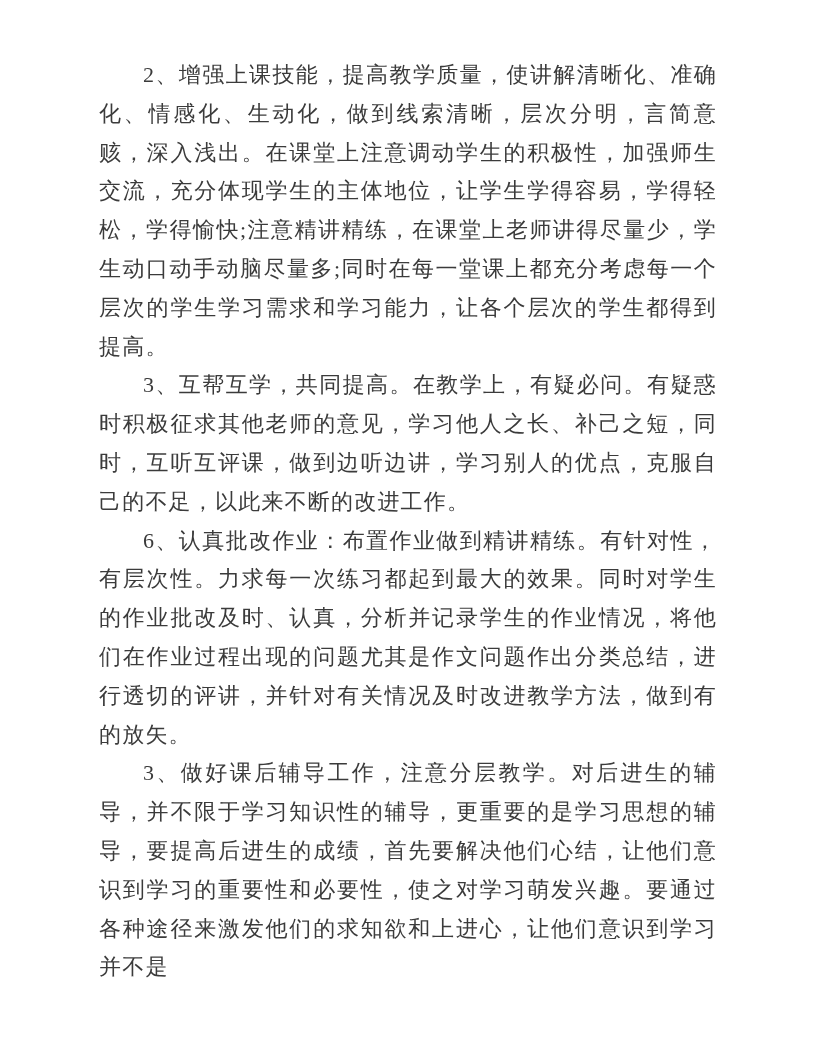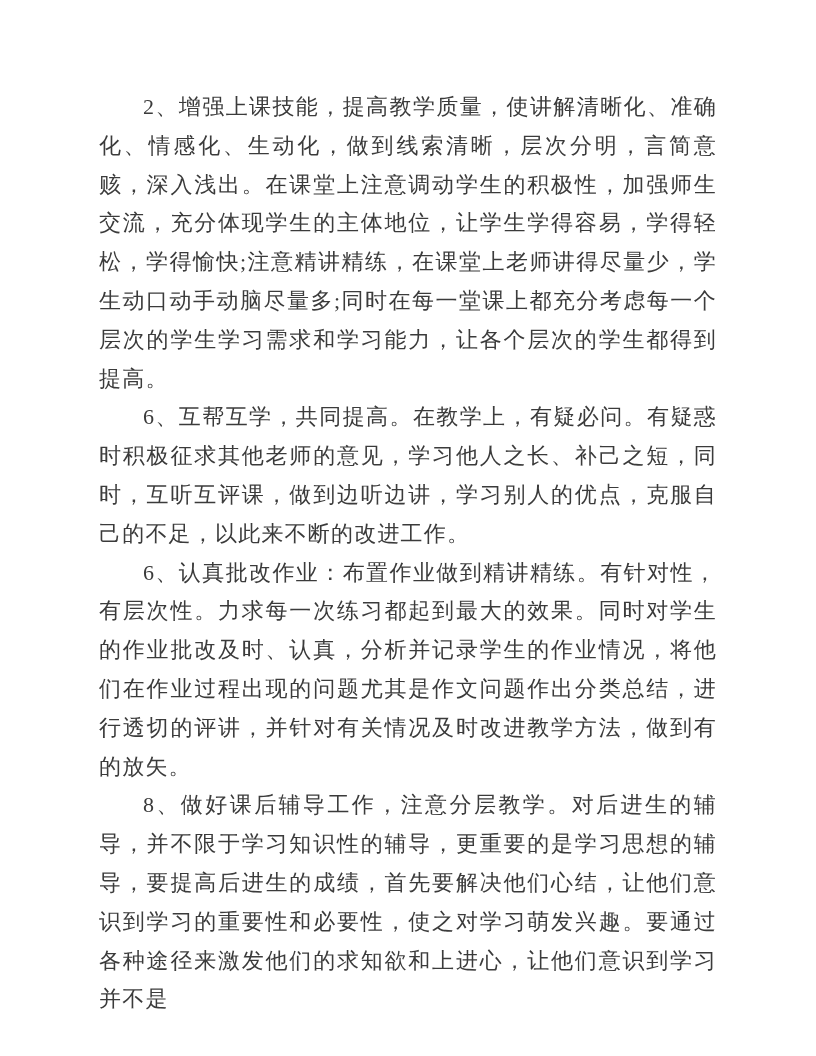--- a/index.html
+++ b/index.html
@@ -10,38 +10,38 @@
   body {
     width: 816px;
     height: 1056px;
     overflow: hidden;
   }
   .page {
     box-sizing: border-box;
     width: 816px;
     height: 1056px;
     background: #ffffff;
-    padding: 88px 99px 0 99px;
+    padding: 56px 99px 0 99px;
   }
   .doc-body p {
     margin: 0;
     padding: 0;
     font-family: "Liberation Serif", "DejaVu Serif", serif;
     font-size: 22px;
     line-height: 38.8px;
     color: #3b3b3b;
     text-align: justify;
     text-indent: 2em;
     letter-spacing: 1.2px;
     font-weight: 400;
   }
 </style>
 </head>
 <body style="background: rgb(255, 255, 255);">
 
 <div class="page">
   <div class="doc-body">
     <p style="color: rgb(59, 59, 59);">2、增强上课技能，提高教学质量，使讲解清晰化、准确化、情感化、生动化，做到线索清晰，层次分明，言简意赅，深入浅出。在课堂上注意调动学生的积极性，加强师生交流，充分体现学生的主体地位，让学生学得容易，学得轻松，学得愉快;注意精讲精练，在课堂上老师讲得尽量少，学生动口动手动脑尽量多;同时在每一堂课上都充分考虑每一个层次的学生学习需求和学习能力，让各个层次的学生都得到提高。</p>
-    <p style="color: rgb(59, 59, 59);">6、互帮互学，共同提高。在教学上，有疑必问。有疑惑时积极征求其他老师的意见，学习他人之长、补己之短，同时，互听互评课，做到边听边讲，学习别人的优点，克服自己的不足，以此来不断的改进工作。</p>
+    <p style="color: rgb(59, 59, 59);">3、互帮互学，共同提高。在教学上，有疑必问。有疑惑时积极征求其他老师的意见，学习他人之长、补己之短，同时，互听互评课，做到边听边讲，学习别人的优点，克服自己的不足，以此来不断的改进工作。</p>
     <p style="color: rgb(59, 59, 59);">6、认真批改作业：布置作业做到精讲精练。有针对性，有层次性。力求每一次练习都起到最大的效果。同时对学生的作业批改及时、认真，分析并记录学生的作业情况，将他们在作业过程出现的问题尤其是作文问题作出分类总结，进行透切的评讲，并针对有关情况及时改进教学方法，做到有的放矢。</p>
-    <p style="color: rgb(59, 59, 59);">8、做好课后辅导工作，注意分层教学。对后进生的辅导，并不限于学习知识性的辅导，更重要的是学习思想的辅导，要提高后进生的成绩，首先要解决他们心结，让他们意识到学习的重要性和必要性，使之对学习萌发兴趣。要通过各种途径来激发他们的求知欲和上进心，让他们意识到学习并不是</p>
+    <p style="color: rgb(59, 59, 59);">3、做好课后辅导工作，注意分层教学。对后进生的辅导，并不限于学习知识性的辅导，更重要的是学习思想的辅导，要提高后进生的成绩，首先要解决他们心结，让他们意识到学习的重要性和必要性，使之对学习萌发兴趣。要通过各种途径来激发他们的求知欲和上进心，让他们意识到学习并不是</p>
   </div>
 </div>
 
 </body></html>

